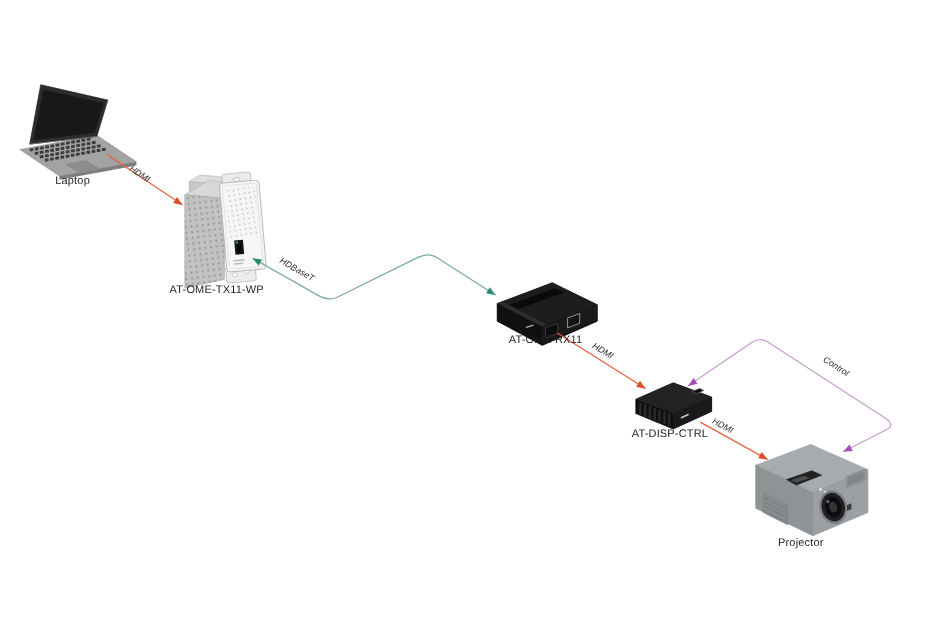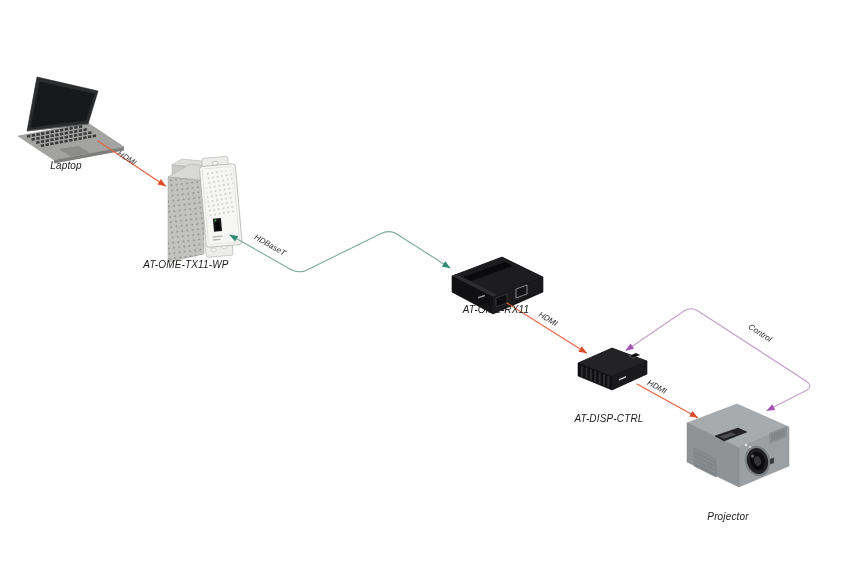--- a/index.html
+++ b/index.html
@@ -1,18 +1,18 @@
 <!DOCTYPE html>
 <html><head>
 <meta charset="utf-8">
 <style>
   html,body{margin:0;padding:0;background:#ffffff;font-family:"Liberation Sans",sans-serif;}
   .canvas{position:relative;width:850px;height:566px;background:#ffffff;overflow:hidden;}
   .canvas svg{position:absolute;left:0;top:0;}
-  .lbl{position:absolute;transform:translate(-50%,-50%);white-space:nowrap;color:#1c1c1c;font-style:italic;}
+  .lbl{position:absolute;transform:translate(-50%,-50%);white-space:nowrap;color:#1c1c1c;}
   .dev{font-size:10px;letter-spacing:.15px;}
   .cable{font-size:8px;font-style:italic;color:#282828;
          transform:translate(-50%,-50%) rotate(var(--rot,0deg));}
 </style>
 </head>
 <body>
 
 <div class="canvas">
 
 <svg width="850" height="566" viewBox="0 0 850 566">
@@ -135,24 +135,24 @@
   <g fill="none" stroke-width="1.1" stroke-linejoin="round" stroke-linecap="round">
     <path d="M 98,141 L 165.5,186" stroke="#e8603c" marker-end="url(#aO)"></path>
     <path d="M 230,235 L 290,269 Q 299,274 307,270 L 380,234 Q 389,229.5 396,233.5 L 450,268" stroke="#7cab9f" marker-start="url(#aT)" marker-end="url(#aT)"></path>
     <path d="M 507,303 L 586.5,353" stroke="#e8603c" marker-end="url(#aO)"></path>
     <path d="M 637,384 L 697.5,417.5" stroke="#e8603c" marker-end="url(#aO)"></path>
     <path d="M 626,350.5 L 684,311 Q 691,306.5 698,311 L 806,381 Q 813,386 807.5,389.8 L 767,410.5" stroke="#c79ccd" marker-start="url(#aP)" marker-end="url(#aP)"></path>
   </g>
 </svg>
 
 <div class="lbl dev" style="left:66px;top:165px">Laptop</div>
-<div class="lbl dev" style="left:186px;top:264px">AT-OME-TX11-WP</div>
+<div class="lbl dev" style="left:197px;top:264px">AT-OME-TX11-WP</div>
 <div class="lbl dev" style="left:496px;top:309px">AT-OME-RX11</div>
-<div class="lbl dev" style="left:609px;top:418px">AT-DISP-CTRL</div>
-<div class="lbl dev" style="left:728px;top:516px">Projector</div>
+<div class="lbl dev" style="left:609px;top:395px">AT-DISP-CTRL</div>
+<div class="lbl dev" style="left:728px;top:494px">Projector</div>
 
 <div class="lbl cable" style="left:127px;top:158px;--rot:33.5deg">HDMI</div>
 <div class="lbl cable" style="left:270px;top:245px;--rot:30deg">HDBaseT</div>
 <div class="lbl cable" style="left:548px;top:319px;--rot:31deg">HDMI</div>
 <div class="lbl cable" style="left:657px;top:387px;--rot:29deg">HDMI</div>
 <div class="lbl cable" style="left:760px;top:333px;--rot:33deg">Control</div>
 
 </div>
 
 </body></html>

